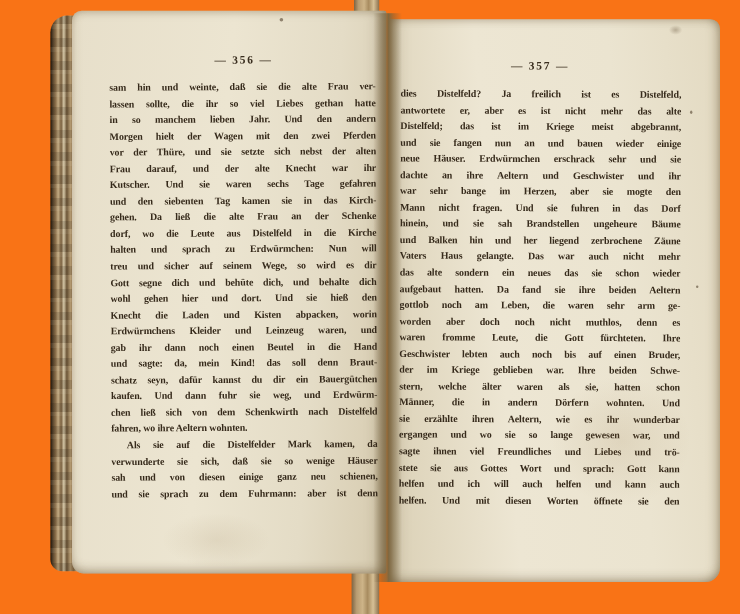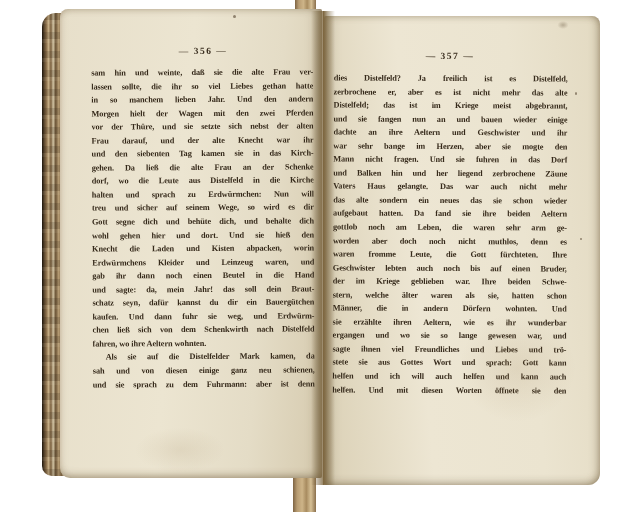--- a/index.html
+++ b/index.html
@@ -1,16 +1,16 @@
 <!DOCTYPE html>
 <html><head>
 <meta charset="utf-8">
 <style>
   html,body{margin:0;padding:0;background:#0b0907;}
-  .stage{position:relative;width:617px;height:512px;background:#ffffff;overflow:hidden;
+  .stage{position:relative;width:617px;height:512px;background:#f97316;overflow:hidden;
          font-family:"Liberation Serif","DejaVu Serif",serif;}
 
   
   .deckle{position:absolute;left:42px;top:13px;width:36px;height:463px;z-index:1;
     border-radius:14px 0 0 10px;
     background:linear-gradient(90deg,#1c150d 0%,#5b472e 6%,#8a6e4a 12%,#c3ab83 18%,
       #7b6140 25%,#d3c5a5 31%,#6b5436 38%,#b49a72 46%,#866b47 54%,#cdbd9b 62%,
       #75593a 70%,#bfa87f 80%,#987c55 90%,#ab906a 100%);}
   .deckle:after{content:"";position:absolute;inset:0;border-radius:inherit;
     background:repeating-linear-gradient(180deg,rgba(20,12,4,.14) 0 7px,rgba(255,245,220,.07) 7px 11px,transparent 11px 19px);}
@@ -85,47 +85,51 @@
   <div class="page-header header-left">— 356 —</div>
   <div class="page-header header-right">— 357 —</div>
 
   <div class="text-block text-left">
       <div class="text-line">sam hin und weinte, daß sie die alte Frau ver-</div>
       <div class="text-line">lassen sollte, die ihr so viel Liebes gethan hatte</div>
       <div class="text-line">in so manchem lieben Jahr. Und den andern</div>
       <div class="text-line">Morgen hielt der Wagen mit den zwei Pferden</div>
       <div class="text-line">vor der Thüre, und sie setzte sich nebst der alten</div>
       <div class="text-line">Frau darauf, und der alte Knecht war ihr</div>
+      <div class="text-line">Kutscher. Und sie waren sechs Tage gefahren</div>
       <div class="text-line">und den siebenten Tag kamen sie in das Kirch-</div>
       <div class="text-line">gehen. Da ließ die alte Frau an der Schenke</div>
       <div class="text-line">dorf, wo die Leute aus Distelfeld in die Kirche</div>
       <div class="text-line">halten und sprach zu Erdwürmchen: Nun will</div>
       <div class="text-line">treu und sicher auf seinem Wege, so wird es dir</div>
       <div class="text-line">Gott segne dich und behüte dich, und behalte dich</div>
       <div class="text-line">wohl gehen hier und dort. Und sie hieß den</div>
       <div class="text-line">Knecht die Laden und Kisten abpacken, worin</div>
       <div class="text-line">Erdwürmchens Kleider und Leinzeug waren, und</div>
       <div class="text-line">gab ihr dann noch einen Beutel in die Hand</div>
-      <div class="text-line">und sagte: da, mein Jahr! das soll dein Braut-</div>
+      <div class="text-line">und sagte: da, mein Kind! das soll denn Braut-</div>
       <div class="text-line">schatz seyn, dafür kannst du dir ein Bauergütchen</div>
       <div class="text-line">kaufen. Und dann fuhr sie weg, und Erdwürm-</div>
       <div class="text-line">chen ließ sich von dem Schenkwirth nach Distelfeld</div>
       <div class="text-line para-end">fahren, wo ihre Aeltern wohnten.</div>
       <div class="text-line indent">Als sie auf die Distelfelder Mark kamen, da</div>
+      <div class="text-line">verwunderte sie sich, daß sie so wenige Häuser</div>
       <div class="text-line">sah und von diesen einige ganz neu schienen,</div>
       <div class="text-line">und sie sprach zu dem Fuhrmann: aber ist denn</div>
     </div>
   <div class="text-block text-right">
       <div class="text-line">dies Distelfeld? Ja freilich ist es Distelfeld,</div>
-      <div class="text-line">zerbrochene er, aber es ist nicht mehr das alte</div>
+      <div class="text-line">antwortete er, aber es ist nicht mehr das alte</div>
       <div class="text-line">Distelfeld; das ist im Kriege meist abgebrannt,</div>
       <div class="text-line">und sie fangen nun an und bauen wieder einige</div>
+      <div class="text-line">neue Häuser. Erdwürmchen erschrack sehr und sie</div>
       <div class="text-line">dachte an ihre Aeltern und Geschwister und ihr</div>
       <div class="text-line">war sehr bange im Herzen, aber sie mogte den</div>
       <div class="text-line">Mann nicht fragen. Und sie fuhren in das Dorf</div>
+      <div class="text-line">hinein, und sie sah Brandstellen ungeheure Bäume</div>
       <div class="text-line">und Balken hin und her liegend zerbrochene Zäune</div>
       <div class="text-line">Vaters Haus gelangte. Das war auch nicht mehr</div>
       <div class="text-line">das alte sondern ein neues  das sie schon wieder</div>
       <div class="text-line">aufgebaut hatten. Da fand sie ihre beiden Aeltern</div>
       <div class="text-line">gottlob noch am Leben, die waren sehr arm ge-</div>
       <div class="text-line">worden aber doch noch nicht muthlos, denn es</div>
       <div class="text-line">waren fromme Leute, die Gott fürchteten. Ihre</div>
       <div class="text-line">Geschwister lebten auch noch bis auf einen Bruder,</div>
       <div class="text-line">der im Kriege geblieben war. Ihre beiden Schwe-</div>
       <div class="text-line">stern, welche älter waren als sie, hatten schon</div>

